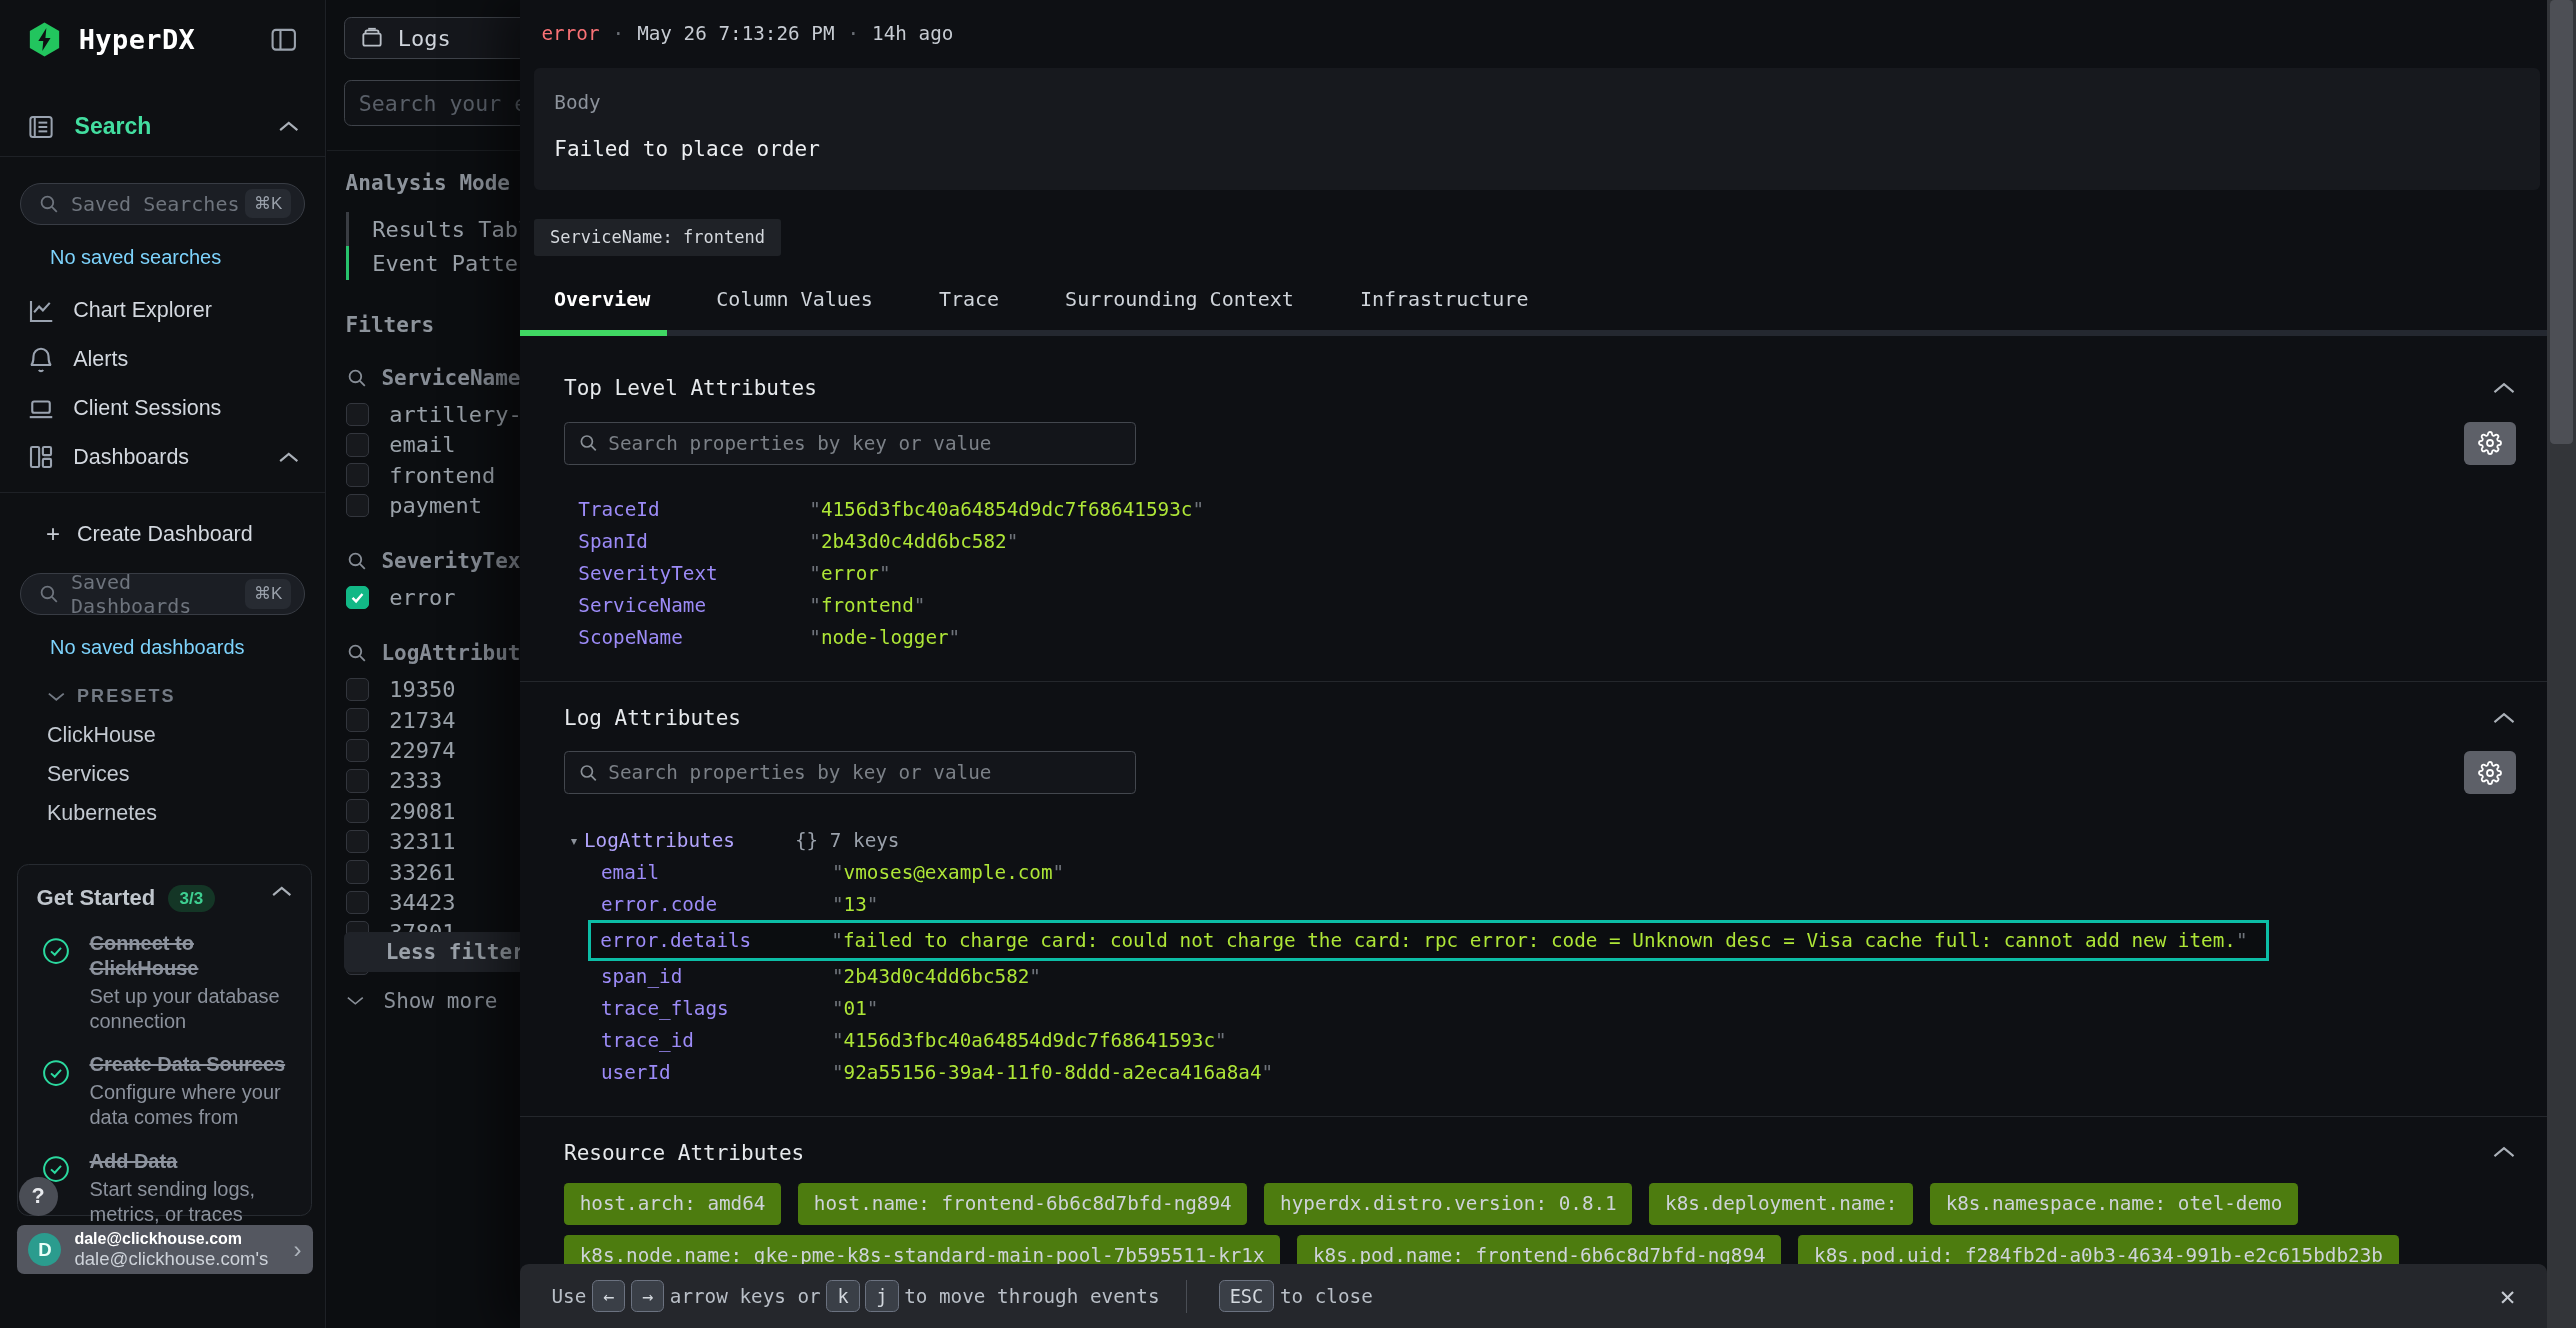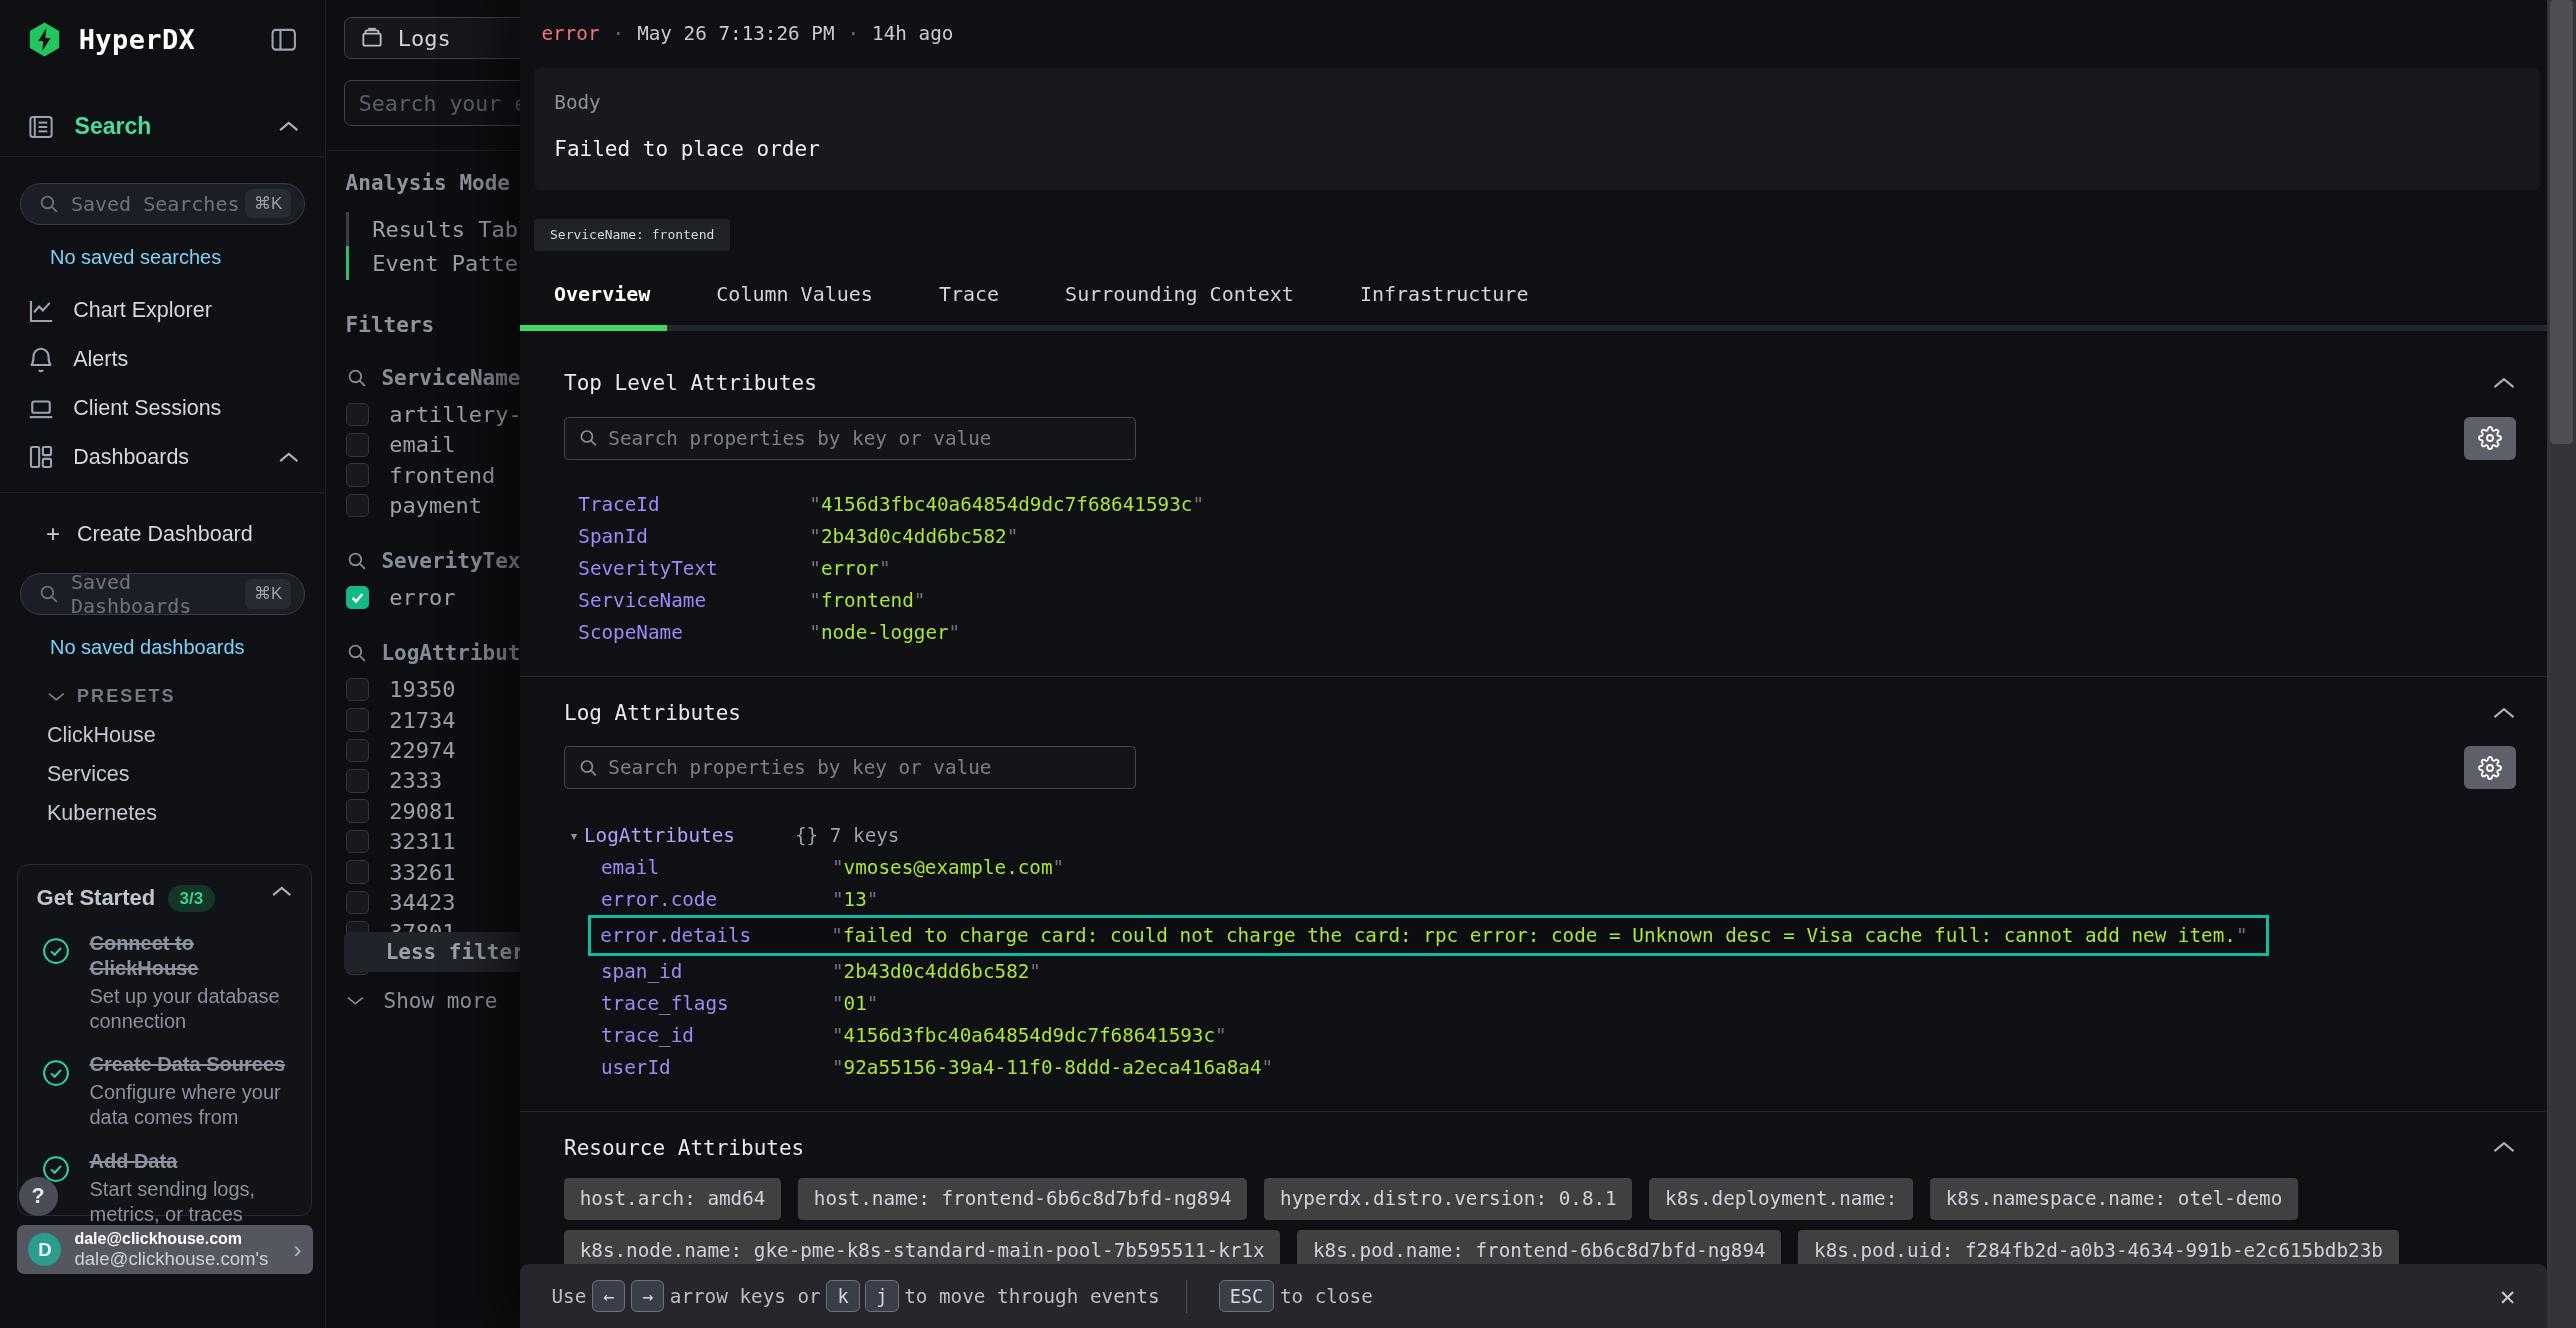--- a/index.html
+++ b/index.html
@@ -116,21 +116,21 @@
   
   .overlay { position:absolute; left:520px; top:0; right:29px; bottom:0; background:#0e1014; z-index:5;
     box-shadow:-20px 0 43px rgba(0,0,0,.5); overflow:hidden; }
   .ov-head { display:flex; align-items:center; padding:21.5px 0 0 21.5px; font-size:19.3px; color:#c6cbd2; }
   .sev { color:#fa7276; }
   .dotsep { color:#6b7076; margin:0 13px; }
   .body-card { margin:23px 7.2px 0 14.3px; background:#17191e; border-radius:5.7px; padding:23px 20px 29px 20px; }
   .body-label { font-size:19.3px; color:#8c929b; }
   .body-text { font-size:21px; color:#eceef1; margin-top:23px; }
   .svc-tag { display:inline-flex; margin:29px 0 0 14.3px; background:#1f2227; border-radius:2.9px; padding:8.6px 15.7px;
-    font-size:13px; color:#d5d9de; }
+    font-size:17px; color:#d5d9de; }
   .tabs { display:flex; margin-top:31.5px; padding-left:34px; }
   .tab { font-size:20px; color:#cfd4da; margin-right:66px; white-space:nowrap; }
   .tab.active { color:#fff; font-weight:bold; }
   .tab-track { position:relative; margin-top:18.6px; height:6.4px; background:#242830; }
   .tab-track .active-seg { position:absolute; left:0; top:0; width:147px; height:6.4px; background:#40d763; }
 
   .section { padding:0 31.5px 0 44px; }
   .sec-title-row { display:flex; align-items:center; margin-top:40px; }
   .sec-title { font-size:21px; color:#e6e9ec; }
   .sec-chev { margin-left:auto; color:#aab0b8; }
@@ -155,21 +155,21 @@
   .root-key { font-size:19.3px; color:#b1a3fb; width:211px; flex:none; }
   .root-badge { font-size:19.3px; color:#9aa1ab; }
   .kv-row.child { padding-left:37px; }
   .kv-row.child .kv-key { width:231px; }
   .hl-row { display:flex; align-items:center; width:fit-content; margin-left:24px;
     border:3.6px solid #0cbda6; padding:5.7px 18.6px 5.7px 9.3px; background:#0b0d10; }
   .hl-row .kv-key { width:231px; flex:none; font-size:19.3px; color:#9c8bf7; }
   .hl-row .kv-val { font-size:19.3px; color:#aee637; white-space:nowrap; }
 
   .chips { display:flex; flex-wrap:wrap; gap:10px 17px; margin-top:18.6px; max-width:1961px; }
-  .chip { background:#404040; border-radius:4.3px; padding:9.3px 15.7px; font-size:19.3px; color:#ced3d9; white-space:nowrap; }
+  .chip { background:#4d7c0f; border-radius:4.3px; padding:9.3px 15.7px; font-size:19.3px; color:#ced3d9; white-space:nowrap; }
 
   .footer { position:absolute; left:0; right:0; bottom:0; height:64px; background:#25272c;
     border-radius:8.6px 8.6px 0 0; display:flex; align-items:center; padding:0 31.5px; z-index:9; }
   .ft-text { font-size:19.3px; color:#b9bfc7; }
   .keycap { background:#3a3f47; border:1.4px solid #6b7280; border-radius:5.7px; padding:4.3px 10px;
     font-size:18.6px; color:#d3d8de; margin:0 5.7px; }
   .ft-sep { width:1.4px; height:33px; background:#4a4e55; margin:0 26px; }
   .ft-close { margin-left:auto; color:#c6cbd2; font-size:26px; }
 
   .scrollbar { position:absolute; right:0; top:0; width:29px; height:100%; background:#333539; z-index:6; }

